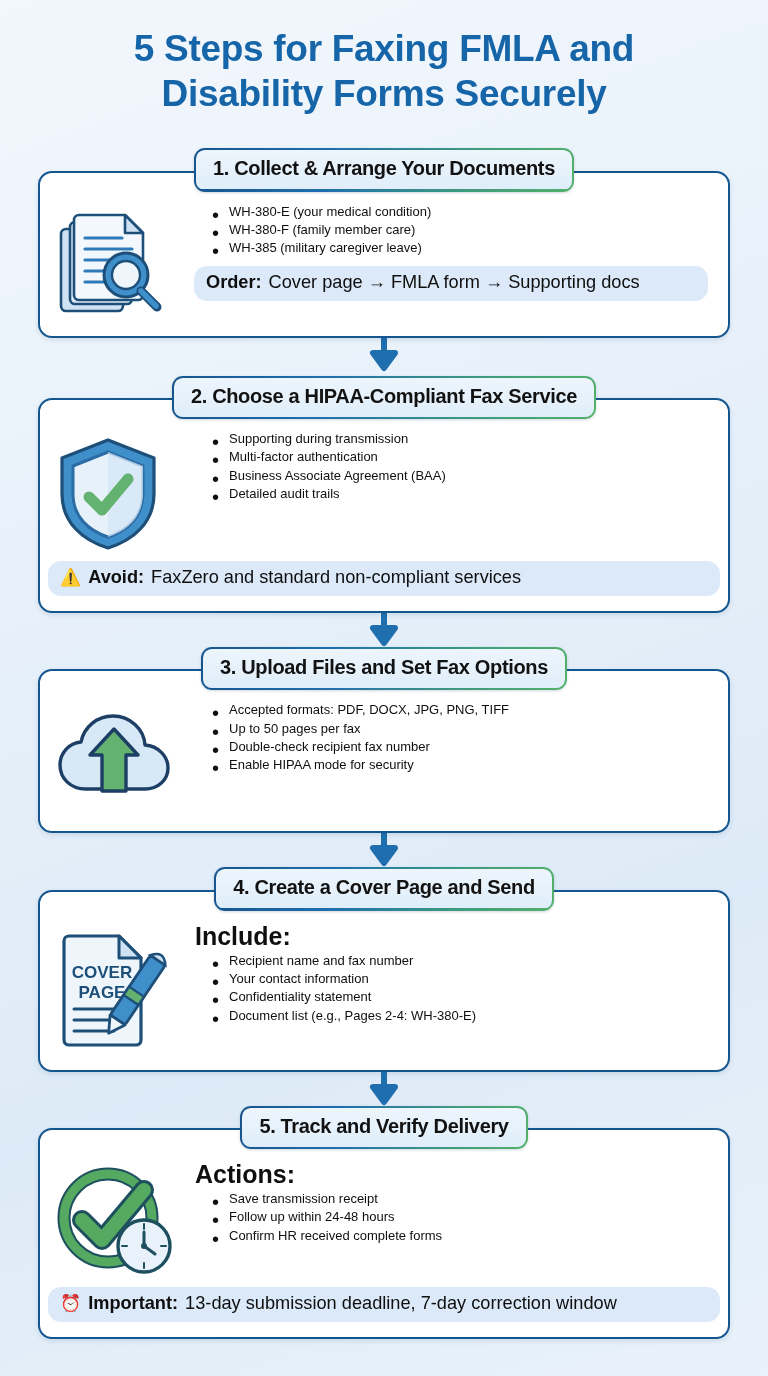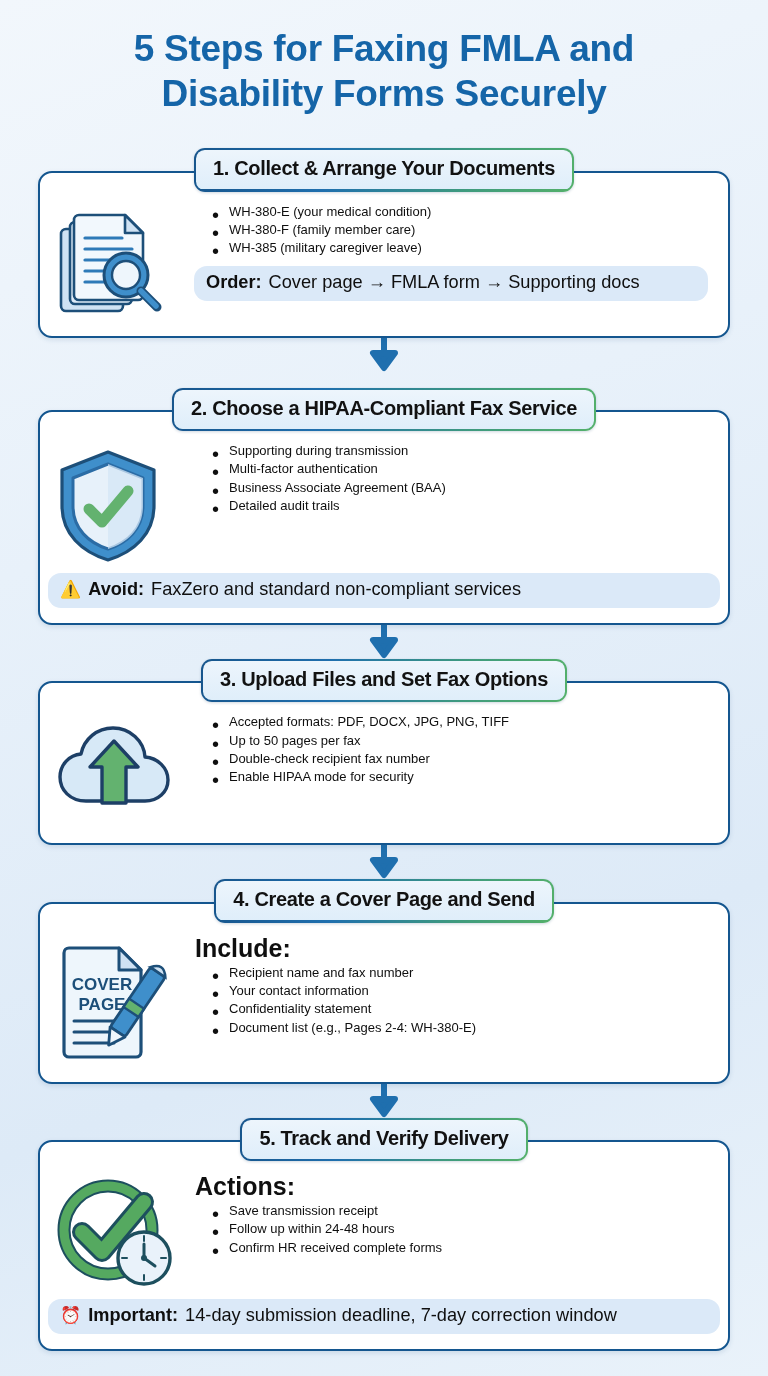--- a/index.html
+++ b/index.html
@@ -227,21 +227,21 @@
         </div>
       </div>
     </div>
 
     <div class="connector">
       <svg width="30" height="38" viewBox="0 0 30 38">
         <path d="M15 2 V20 M15 34 L4 19 H26 Z" fill="#1f6fae" stroke="#1f6fae" stroke-width="6" stroke-linejoin="round" stroke-linecap="round"></path>
       </svg>
     </div>
 
-    <div class="step" style="margin-top:16px;">
+    <div class="step" style="margin-top:4px;">
       <div class="step-pill-row">
         <div class="step-pill">
           <div class="step-pill-inner">2. Choose a HIPAA-Compliant Fax Service</div>
         </div>
       </div>
       <div class="step-card">
         <div class="card-body">
           <div class="icon-col">
 
             <svg class="svg-icon" width="104" height="116" viewBox="0 0 104 116">
@@ -388,20 +388,20 @@
             <ul class="bullets">
               <li>Save transmission receipt</li>
               <li>Follow up within 24-48 hours</li>
               <li>Confirm HR received complete forms</li>
             </ul>
           </div>
         </div>
         <div class="note-strip full">
           <span class="warn-ico">⏰</span>
           <b>Important:</b>
-          <span>14-day submission deadline, 7-day correction window</span>
+          <span>13-day submission deadline, 7-day correction window</span>
         </div>
       </div>
     </div>
 
   </div>
 
 </div>
 
 </body></html>

